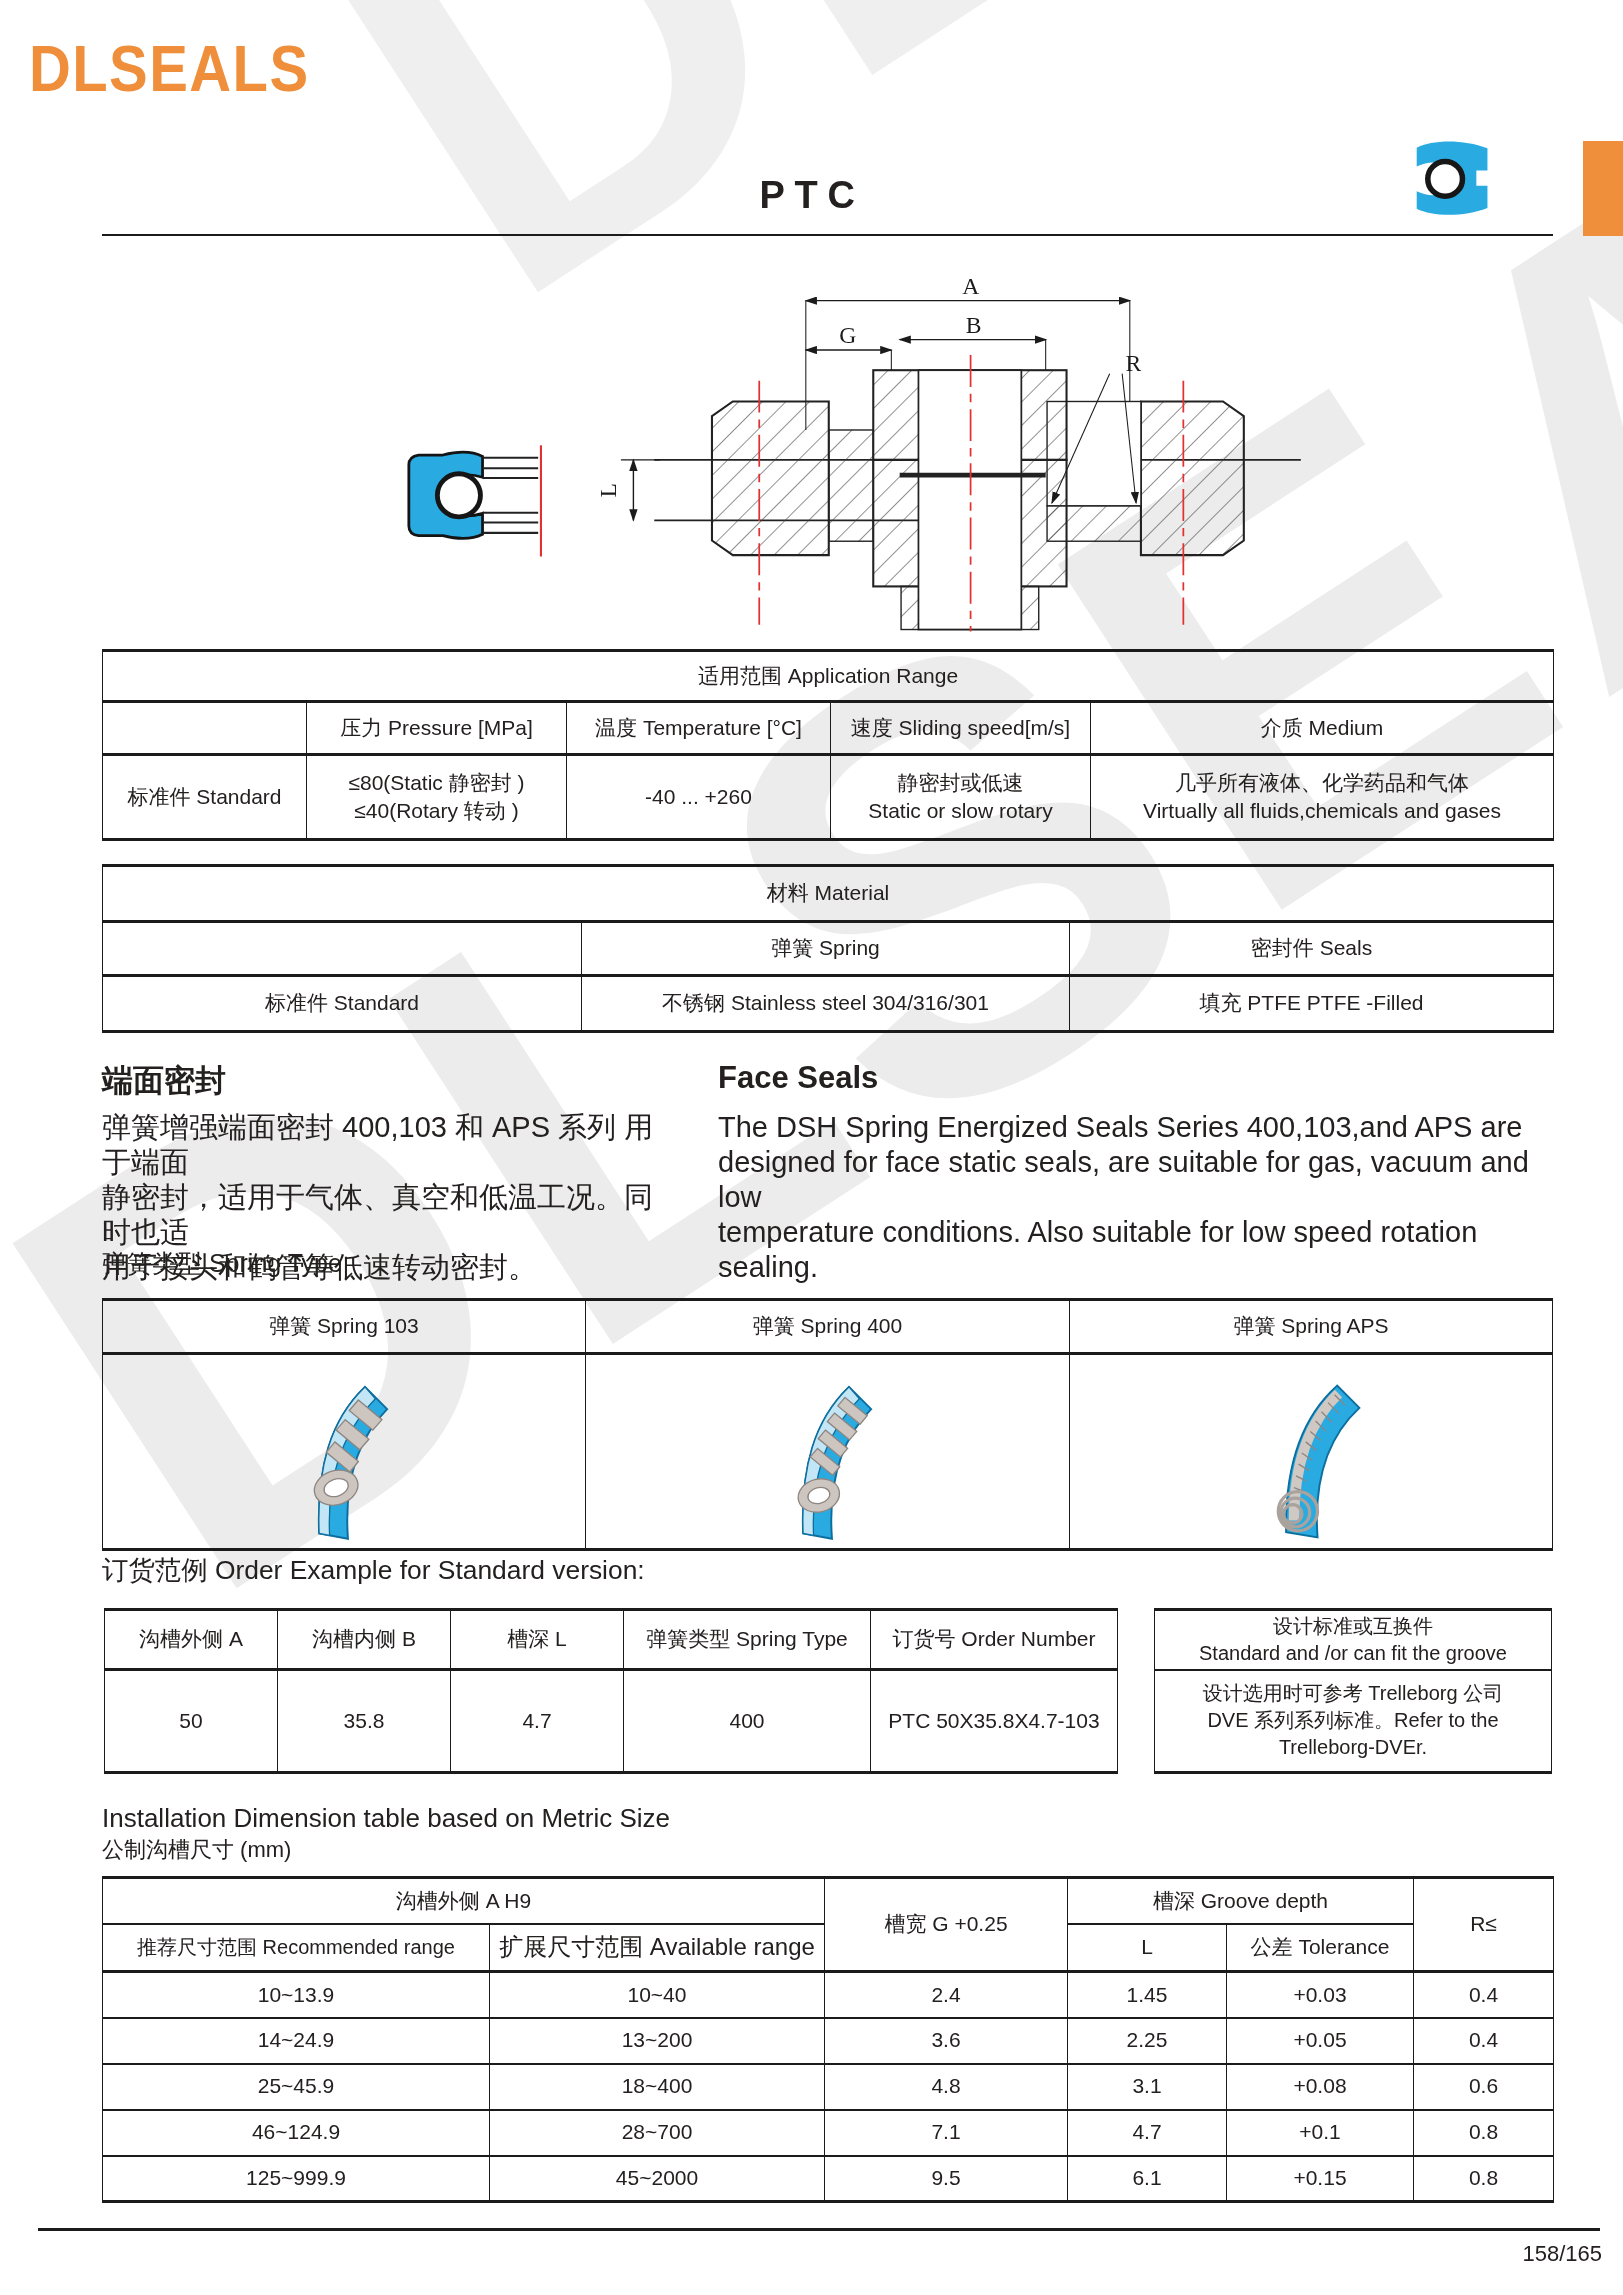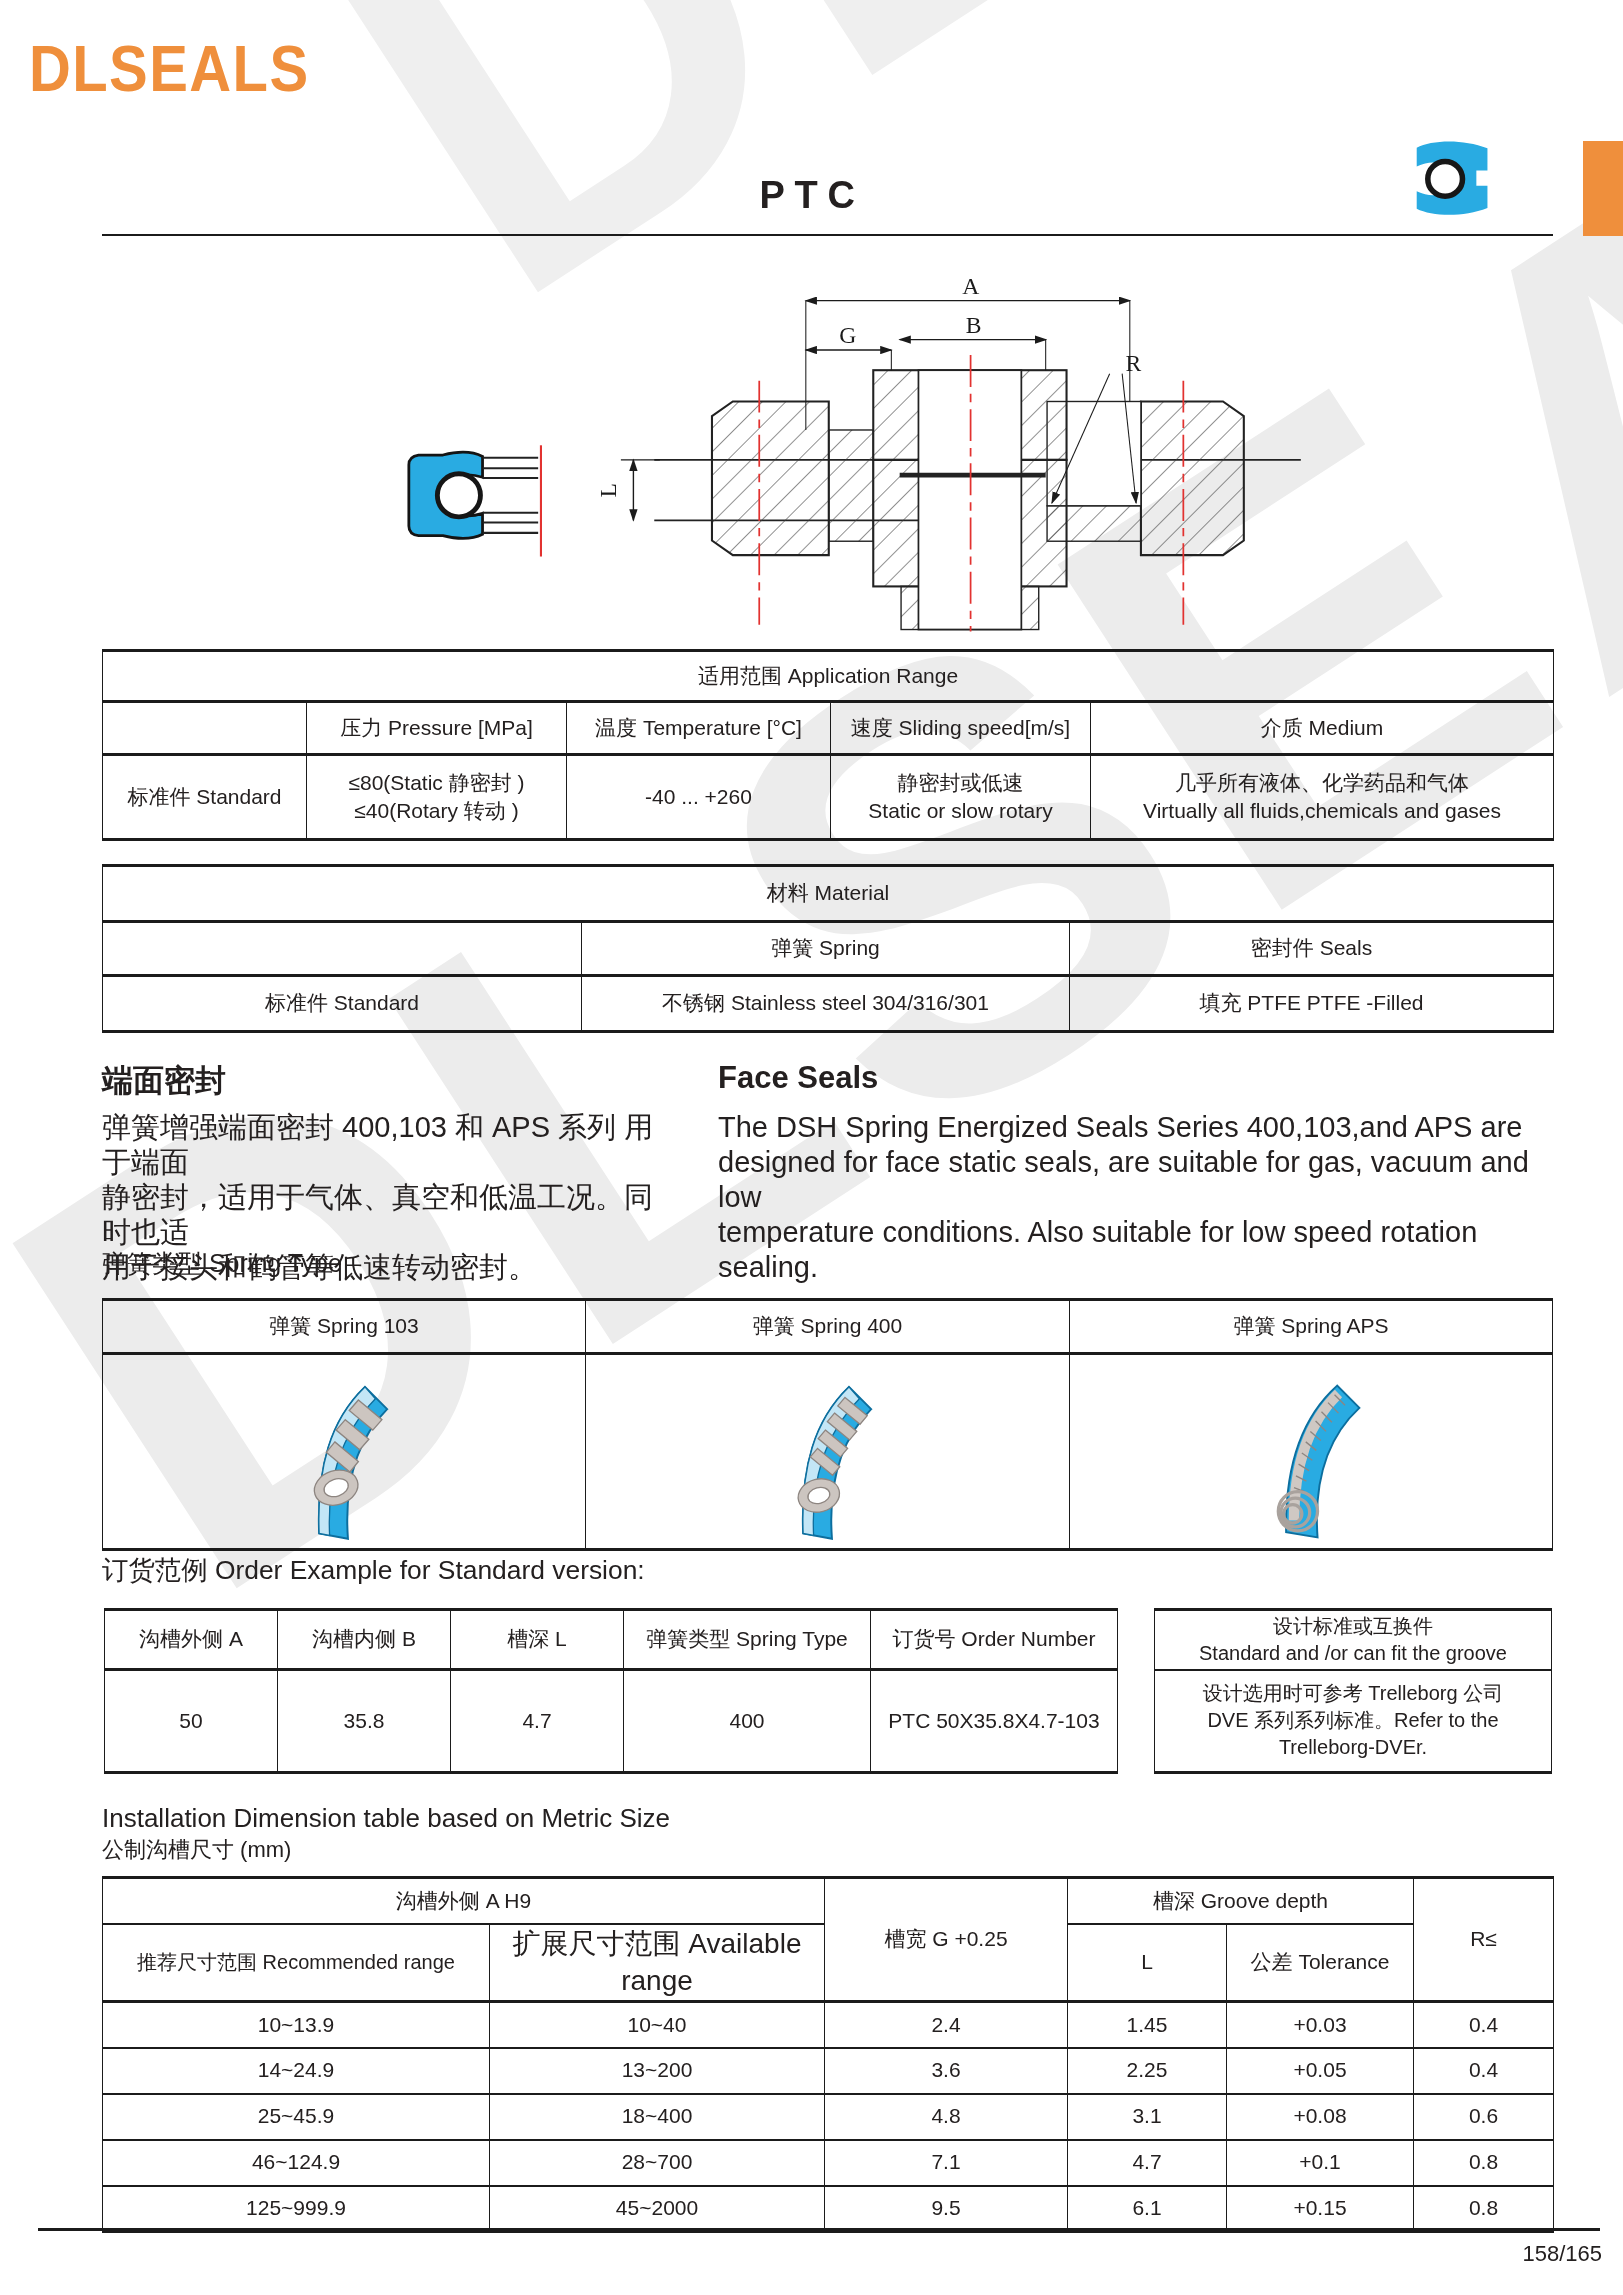--- a/index.html
+++ b/index.html
@@ -312,21 +312,21 @@
         </colgroup>
       <tbody>
           <tr style="height:46px">
         <td colspan="2" class="hb4">沟槽外侧 A H9</td>
         <td rowspan="2" class="hb">槽宽 G +0.25</td>
         <td colspan="2" class="hb4">槽深 Groove depth</td>
         <td rowspan="2" class="hb">R≤</td>
       </tr>
       <tr style="height:48px">
         <td class="hb" style="font-size:20px;">推荐尺寸范围 Recommended range</td>
-        <td class="hb" style="font-size:28px;">扩展尺寸范围 Available range</td>
+        <td class="hb" style="font-size:24px;">扩展尺寸范围 Available range</td>
         <td class="hb">L</td>
         <td class="hb">公差 Tolerance</td>
       </tr>
       <tr class="drow" style="height:46px">
         <td>10~13.9</td>
         <td>10~40</td>
         <td>2.4</td>
         <td>1.45</td>
         <td>+0.03</td>
         <td>0.4</td>

